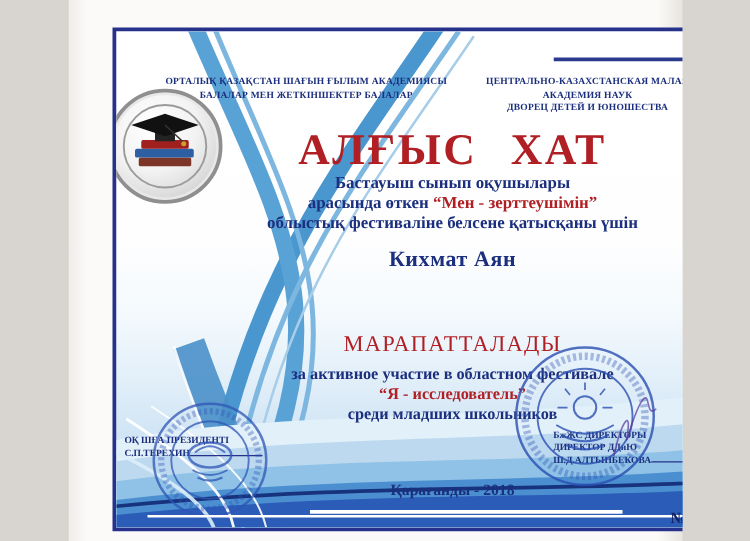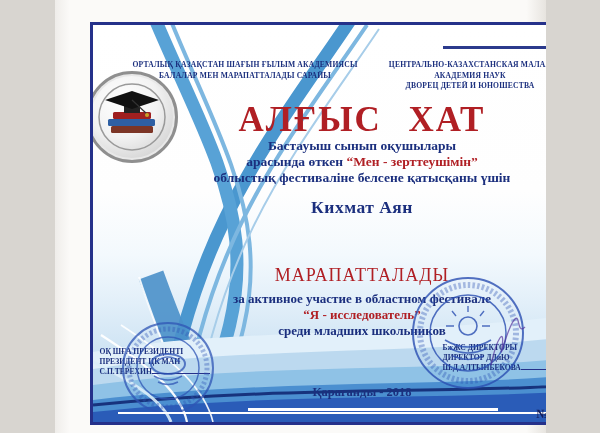--- a/index.html
+++ b/index.html
@@ -101,21 +101,21 @@
         <rect x="24" y="38" width="38" height="7" rx="1.5" fill="#a02020"></rect>
         <rect x="35" y="30" width="16" height="9" fill="#232323"></rect>
         <polygon points="43,17 70,26 43,35 16,26" fill="#111111"></polygon>
         <line x1="43" y1="26" x2="58" y2="40" stroke="#333" stroke-width="1.2"></line>
         <circle cx="58" cy="41" r="2" fill="#c9a227"></circle>
       </svg>
     </div>
 
     <div class="hdr hdr-left">
       <div>ОРТАЛЫҚ ҚАЗАҚСТАН ШАҒЫН ҒЫЛЫМ АКАДЕМИЯСЫ</div>
-      <div>БАЛАЛАР МЕН МАРАПАТТАЛАДЫ САРАЙЫ</div>
+      <div>БАЛАЛАР МЕН ЖЕТКІНШЕКТЕР БАЛАЛАР</div>
     </div>
     <div class="hdr hdr-right">
       <div>ЦЕНТРАЛЬНО-КАЗАХСТАНСКАЯ МАЛАЯ АКАДЕМИЯ НАУК</div>
       <div>ДВОРЕЦ ДЕТЕЙ И ЮНОШЕСТВА</div>
     </div>
 
     <div class="txt title red">АЛҒЫС ХАТ</div>
 
     <div class="txt intro">
       <div>Бастауыш сынып оқушылары</div>
@@ -127,21 +127,20 @@
 
     <div class="txt award-title red">МАРАПАТТАЛАДЫ</div>
     <div class="txt award-lines">
       <div>за активное участие в областном фестивале</div>
       <div class="red">“Я - исследователь”</div>
       <div>среди младших школьников</div>
     </div>
 
     <div class="sig sig-left">
       <div>ОҚ ШҒА ПРЕЗИДЕНТІ</div>
-      <div>ПРЕЗИДЕНТ ЦК МАН</div>
       <div><span>С.П.ТЕРЕХИН</span><span class="sig-line"></span></div>
     </div>
     <div class="sig sig-right">
       <div>БжЖС ДИРЕКТОРЫ</div>
       <div>ДИРЕКТОР ДДиЮ</div>
       <div><span>Ш.Д.АЛТЫНБЕКОВА</span><span class="sig-line"></span></div>
     </div>
 
     <svg class="seal seal-left" width="96" height="96" viewBox="0 0 96 96" opacity="0.75">
       <circle cx="48" cy="48" r="45" fill="none" stroke="#2f55b5" stroke-width="2"></circle>

